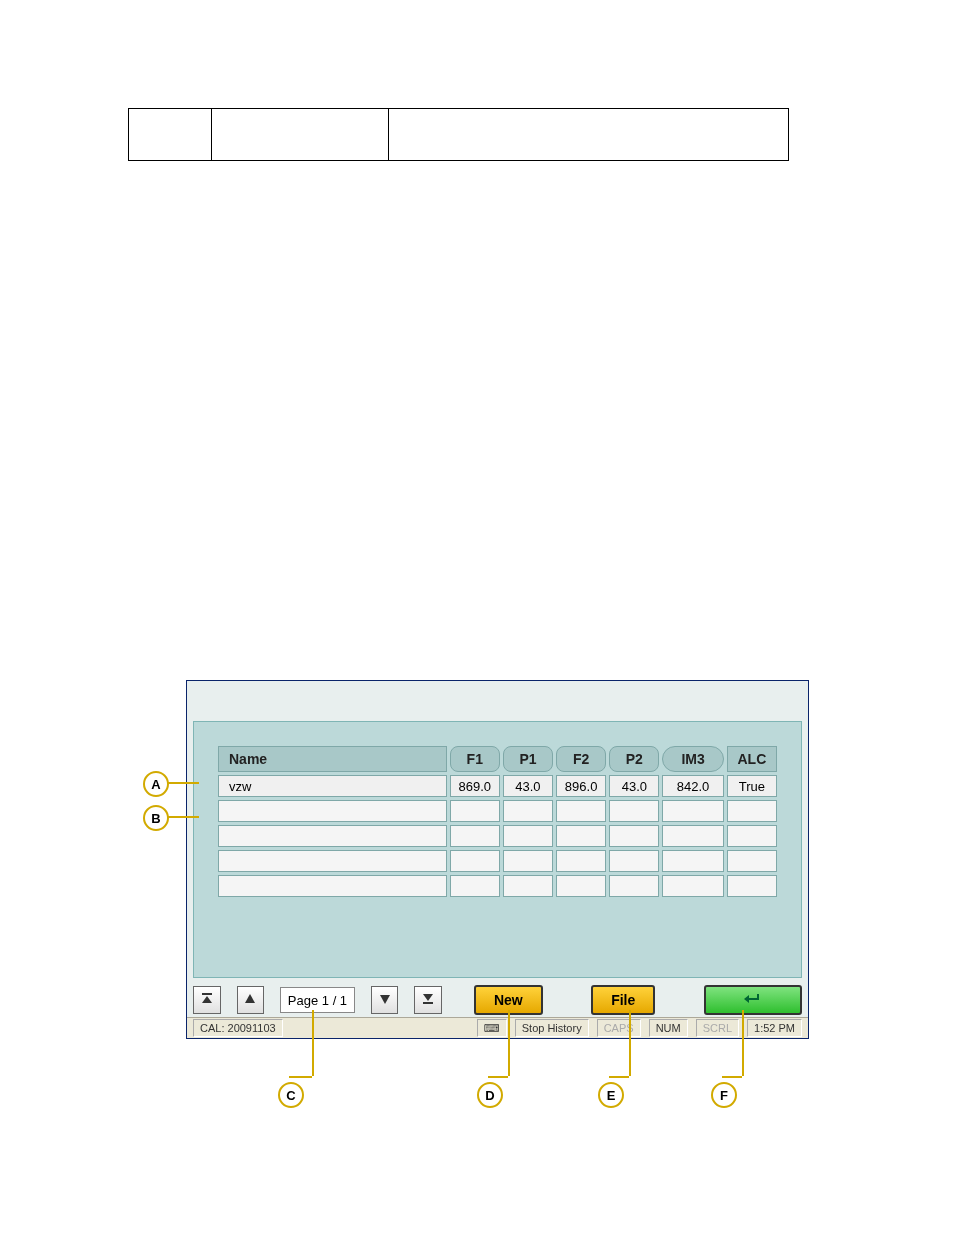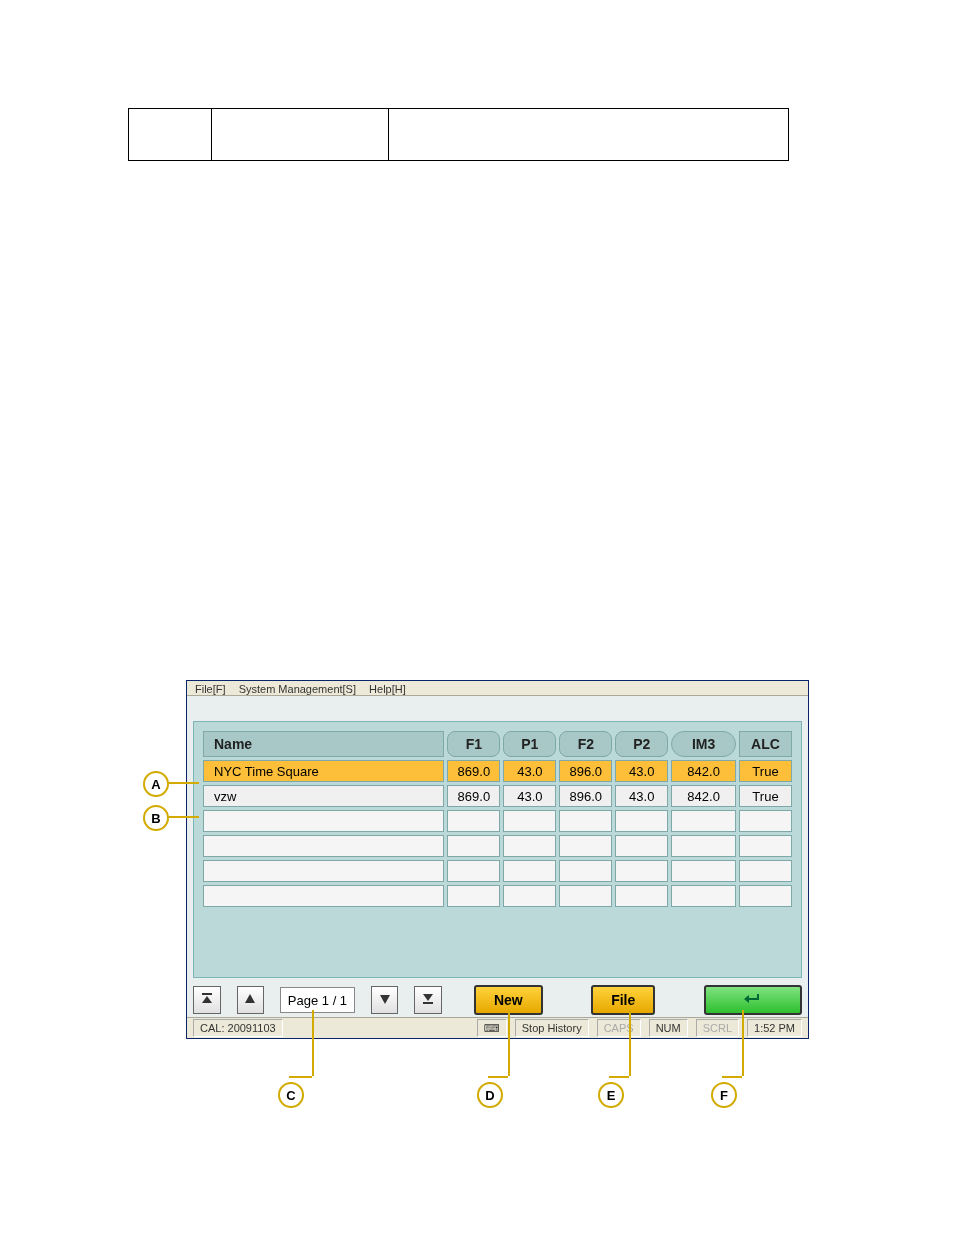--- a/index.html
+++ b/index.html
@@ -59,21 +59,21 @@
   }
   .menubar span { margin-right: 10px; }
 
   .contentarea {
     position: absolute;
     left: 6px; right: 6px;
     top: 40px;
     bottom: 60px;
     border: 1px solid #7fb5b5;
     background: #bcd9d9;
-    padding: 6px;
+    padding: 21px;
     box-sizing: border-box;
   }
 
   table.grid {
     border-collapse: separate;
     border-spacing: 3px;
     width: 100%;
   }
   table.grid td, table.grid th {
     background: #f0f0f0;
@@ -193,47 +193,33 @@
   <tbody>
       <tr>
     <td class="c1"></td>
     <td class="c2"></td>
     <td class="c3"></td>
   </tr>
 </tbody>
   </table>
 
 <div class="window">
-  <div class="menubar">
-    <span>File[F]</span>
-    <span>System Management[S]</span>
-    <span>Help[H]</span>
-  </div>
 
   <div class="contentarea">
     <table class="grid">
       <tbody>
           <tr>
         <th class="name c-name">Name</th>
         <th class="c-small">F1</th>
         <th class="c-small">P1</th>
         <th class="c-small">F2</th>
         <th class="c-small">P2</th>
         <th class="c-im3">IM3</th>
         <th class="c-alc">ALC</th>
       </tr>
-      <tr class="highlight">
-        <td class="name">NYC Time Square</td>
-        <td>869.0</td>
-        <td>43.0</td>
-        <td>896.0</td>
-        <td>43.0</td>
-        <td>842.0</td>
-        <td>True</td>
-      </tr>
       <tr>
         <td class="name">vzw</td>
         <td>869.0</td>
         <td>43.0</td>
         <td>896.0</td>
         <td>43.0</td>
         <td>842.0</td>
         <td>True</td>
       </tr>
       <tr>

